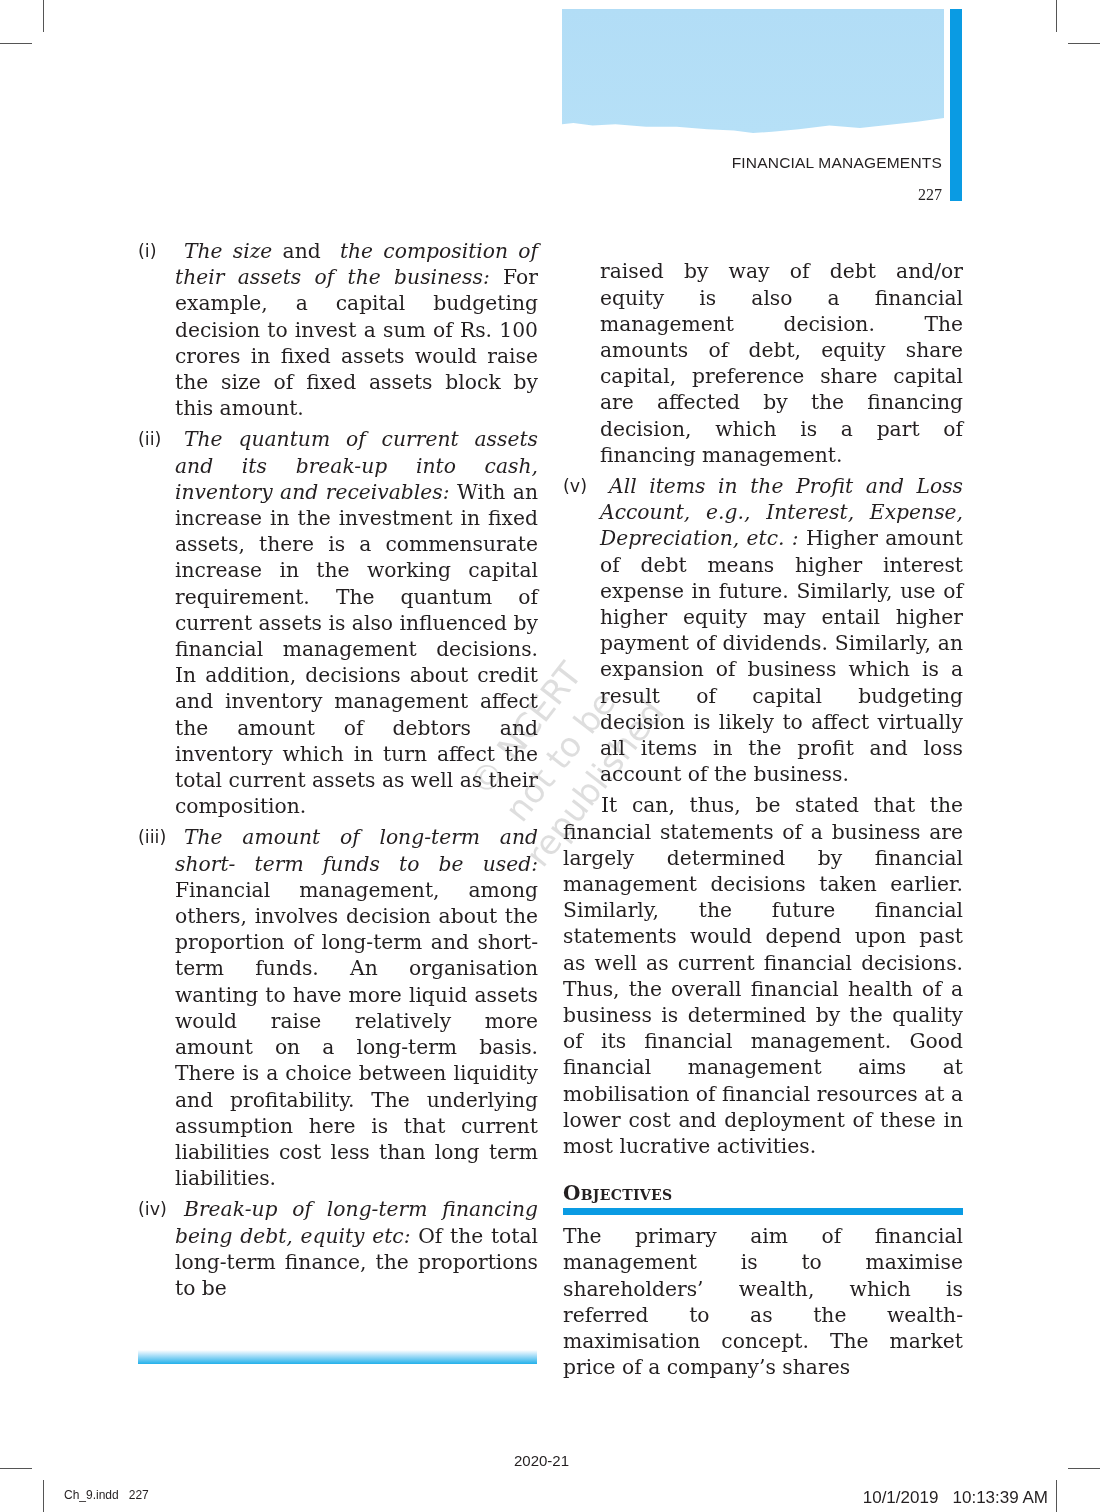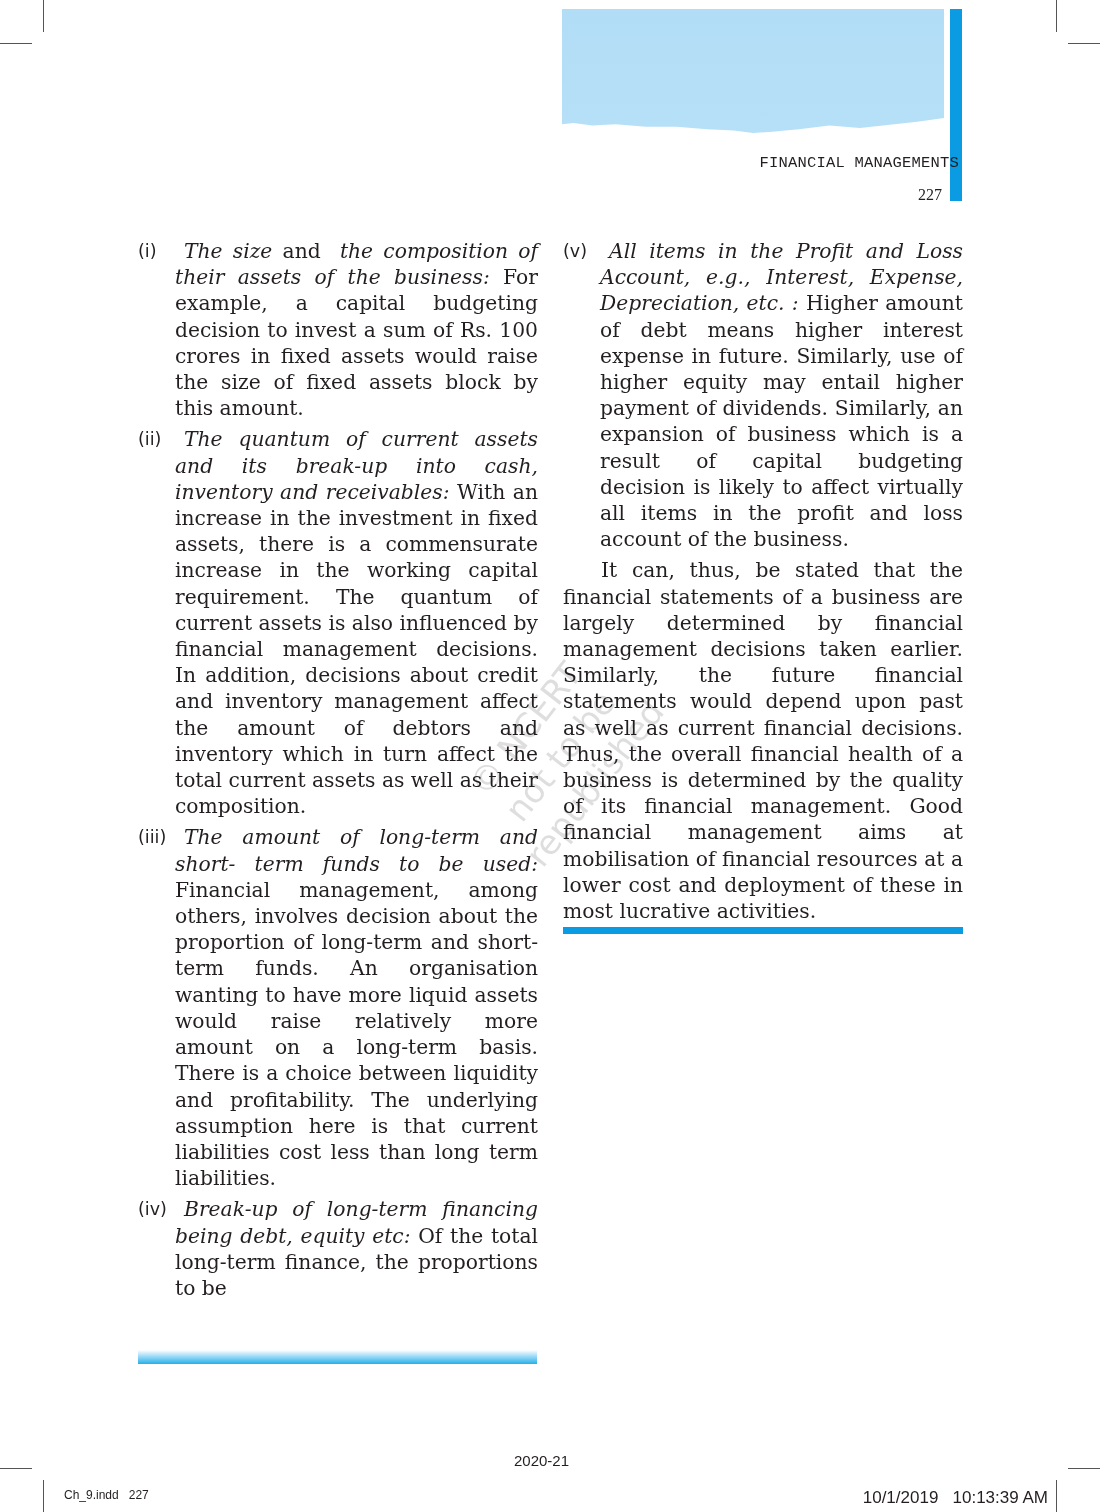--- a/index.html
+++ b/index.html
@@ -5,21 +5,21 @@
   html, body { margin: 0; padding: 0; background: #ffffff; }
   body { width: 1100px; height: 1512px; position: relative; overflow: hidden; font-family: "DejaVu Serif", "Liberation Serif", serif; color: #231f20; }
 
   .crop { position: absolute; background: #555; }
 
   .header-band { position: absolute; left: 562px; top: 9px; width: 382px; height: 124px;
     background: linear-gradient(180deg, #b2ddf6 0%, #b6e0f7 100%);
     clip-path: polygon(0 0, 100% 0, 100% 88%, 93% 91%, 84% 94%, 78% 96%, 70% 94%, 62% 97%, 55% 99%, 50% 100%, 45% 98%, 38% 97%, 30% 95%, 22% 95%, 14% 93%, 8% 94%, 3% 92%, 0 93%);
   }
   .header-bar { position: absolute; left: 950px; top: 9px; width: 12px; height: 192px; background: #0a9be3; }
-  .running-head { position: absolute; right: 141px; top: 154px; font-family: Liberation Mono, monospace; font-size: 15.5px; letter-spacing: 0.2px; }
+  .running-head { position: absolute; right: 158px; top: 154px; font-family: Liberation Sans, sans-serif; font-size: 15.5px; letter-spacing: 0.2px; }
   .page-num { position: absolute; right: 158px; top: 186px; font-family: "Liberation Serif", serif; font-size: 16px; }
 
   .col { position: absolute; font-size: 20.3px; line-height: 26.2px; text-align: justify; }
   .col-left { left: 138px; top: 238px; width: 400px; }
   .col-right { left: 563px; top: 238px; width: 400px; }
 
   .p { margin: 0; }
   .item { position: relative; padding-left: 37px; margin: 0 0 5px 0; }
   .item .num { position: absolute; left: 0; top: 0; font-family: "DejaVu Sans", sans-serif; font-size: 17.5px; }
   .item em { font-style: italic; margin-left: 9px; }
@@ -80,26 +80,29 @@
 
   <div class="item">
     <span class="num">(iv)</span>
     <em>Break-up of long-term financing being debt, equity etc:</em><span> Of the total long-term finance, the proportions to be</span>
   </div>
 </div>
 
 <div class="bottom-bar"></div>
 
 <div class="col col-right">
+  <p class="cont">raised by way of debt and/or equity is also a financial management decision. The amounts of debt, equity share capital, preference share capital are affected by the financing decision, which is a part of financing management.</p>
 
   <div class="item">
     <span class="num">(v)</span>
     <em>All items in the Profit and Loss Account, e.g., Interest, Expense, Depreciation, etc. :</em><span> Higher amount of debt means higher interest expense in future. Similarly, use of higher equity may entail higher payment of dividends. Similarly, an expansion of business which is a result of capital budgeting decision is likely to affect virtually all items in the profit and loss account of the business.</span>
   </div>
 
   <p class="p indent">It can, thus, be stated that the financial statements of a business are largely determined by financial management decisions taken earlier. Similarly, the future financial statements would depend upon past as well as current financial decisions. Thus, the overall financial health of a business is determined by the quality of its financial management. Good financial management aims at mobilisation of financial resources at a lower cost and deployment of these in most lucrative activities.</p>
 
+  <div class="section-head">Objectives</div>
   <div class="section-rule"></div>
+  <p class="p">The primary aim of financial management is to maximise shareholders’ wealth, which is referred to as the wealth-maximisation concept. The market price of a company’s shares</p>
 </div>
 
 <div class="footer-year">2020-21</div>
 <div class="footer-file" style="white-space:pre;">Ch_9.indd   227</div>
 <div class="footer-date" style="white-space:pre;">10/1/2019   10:13:39 AM</div>
 
 </body></html>

